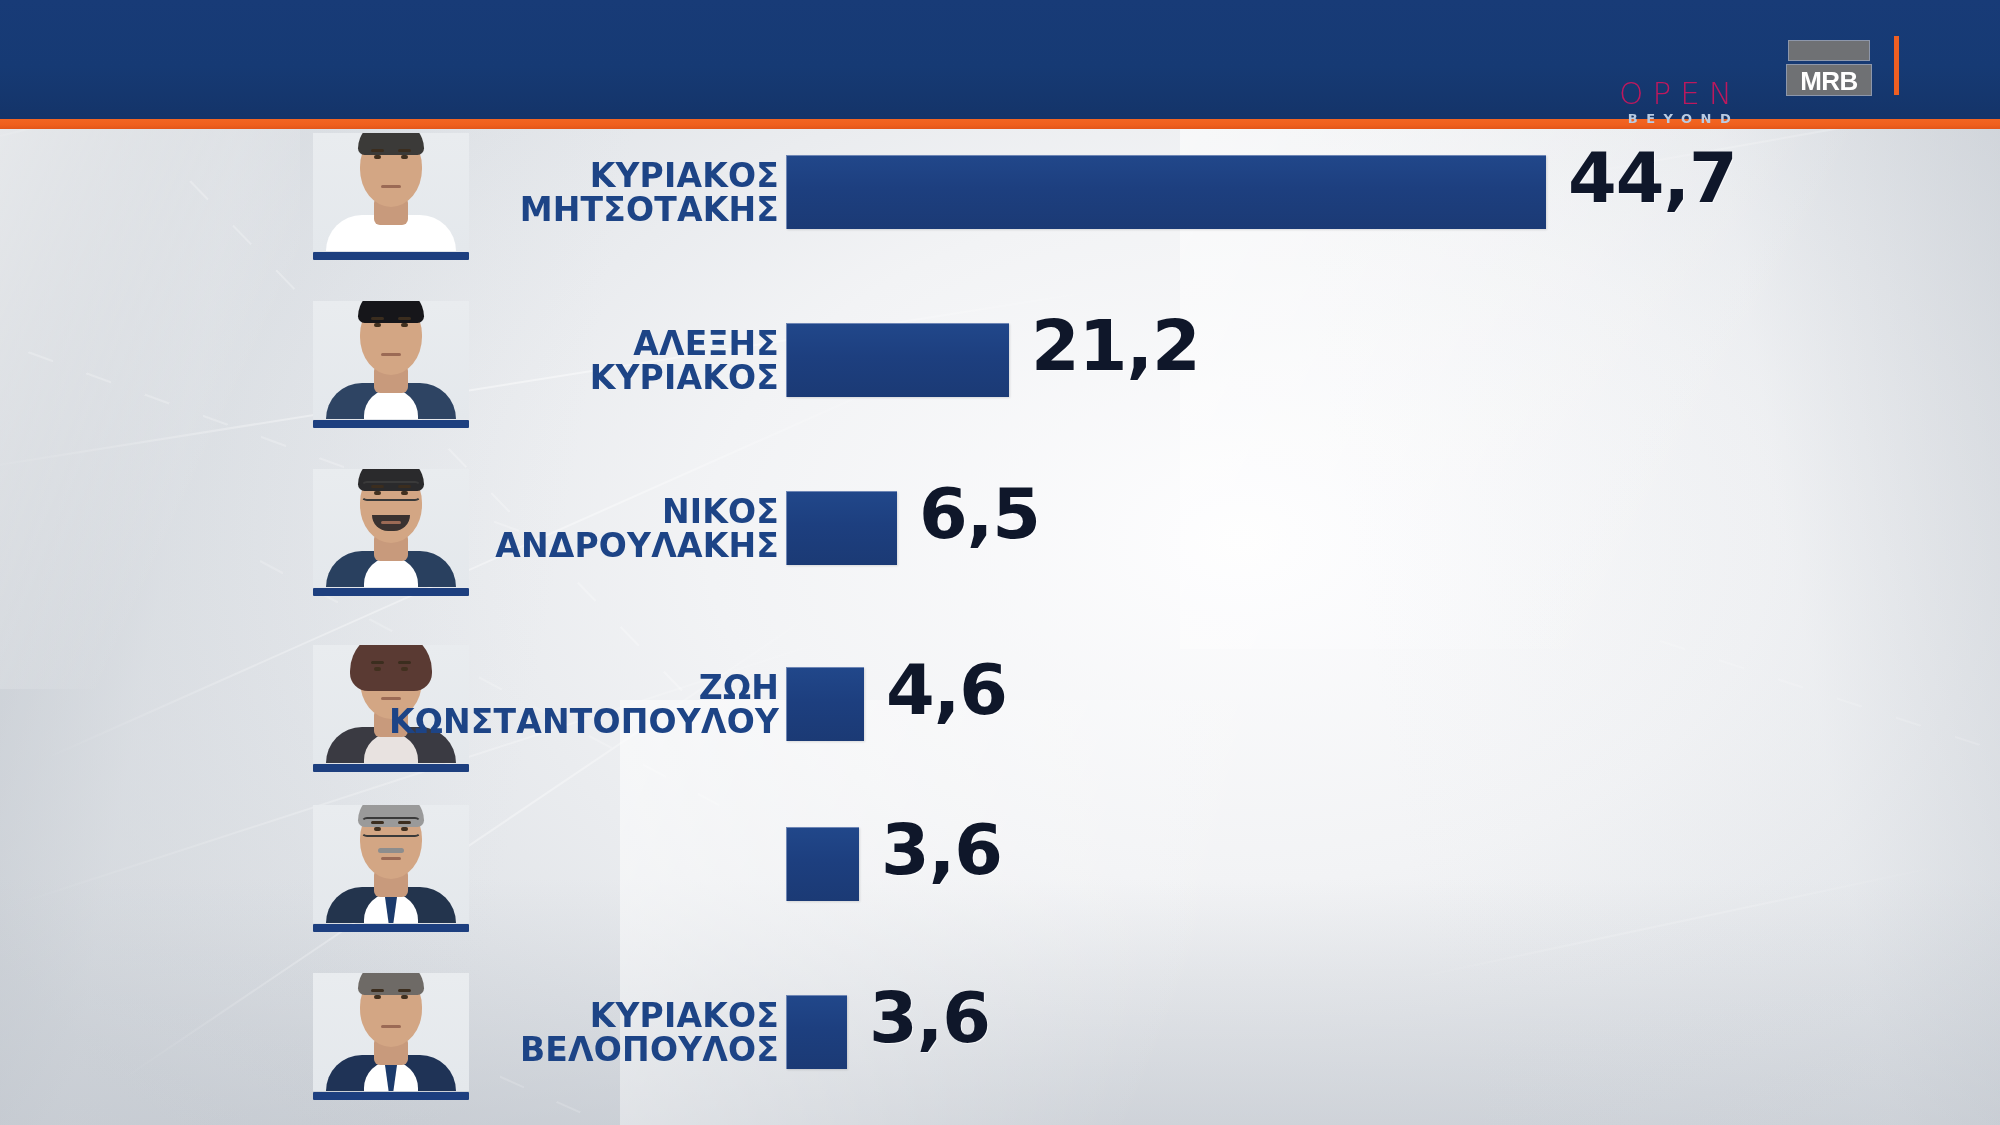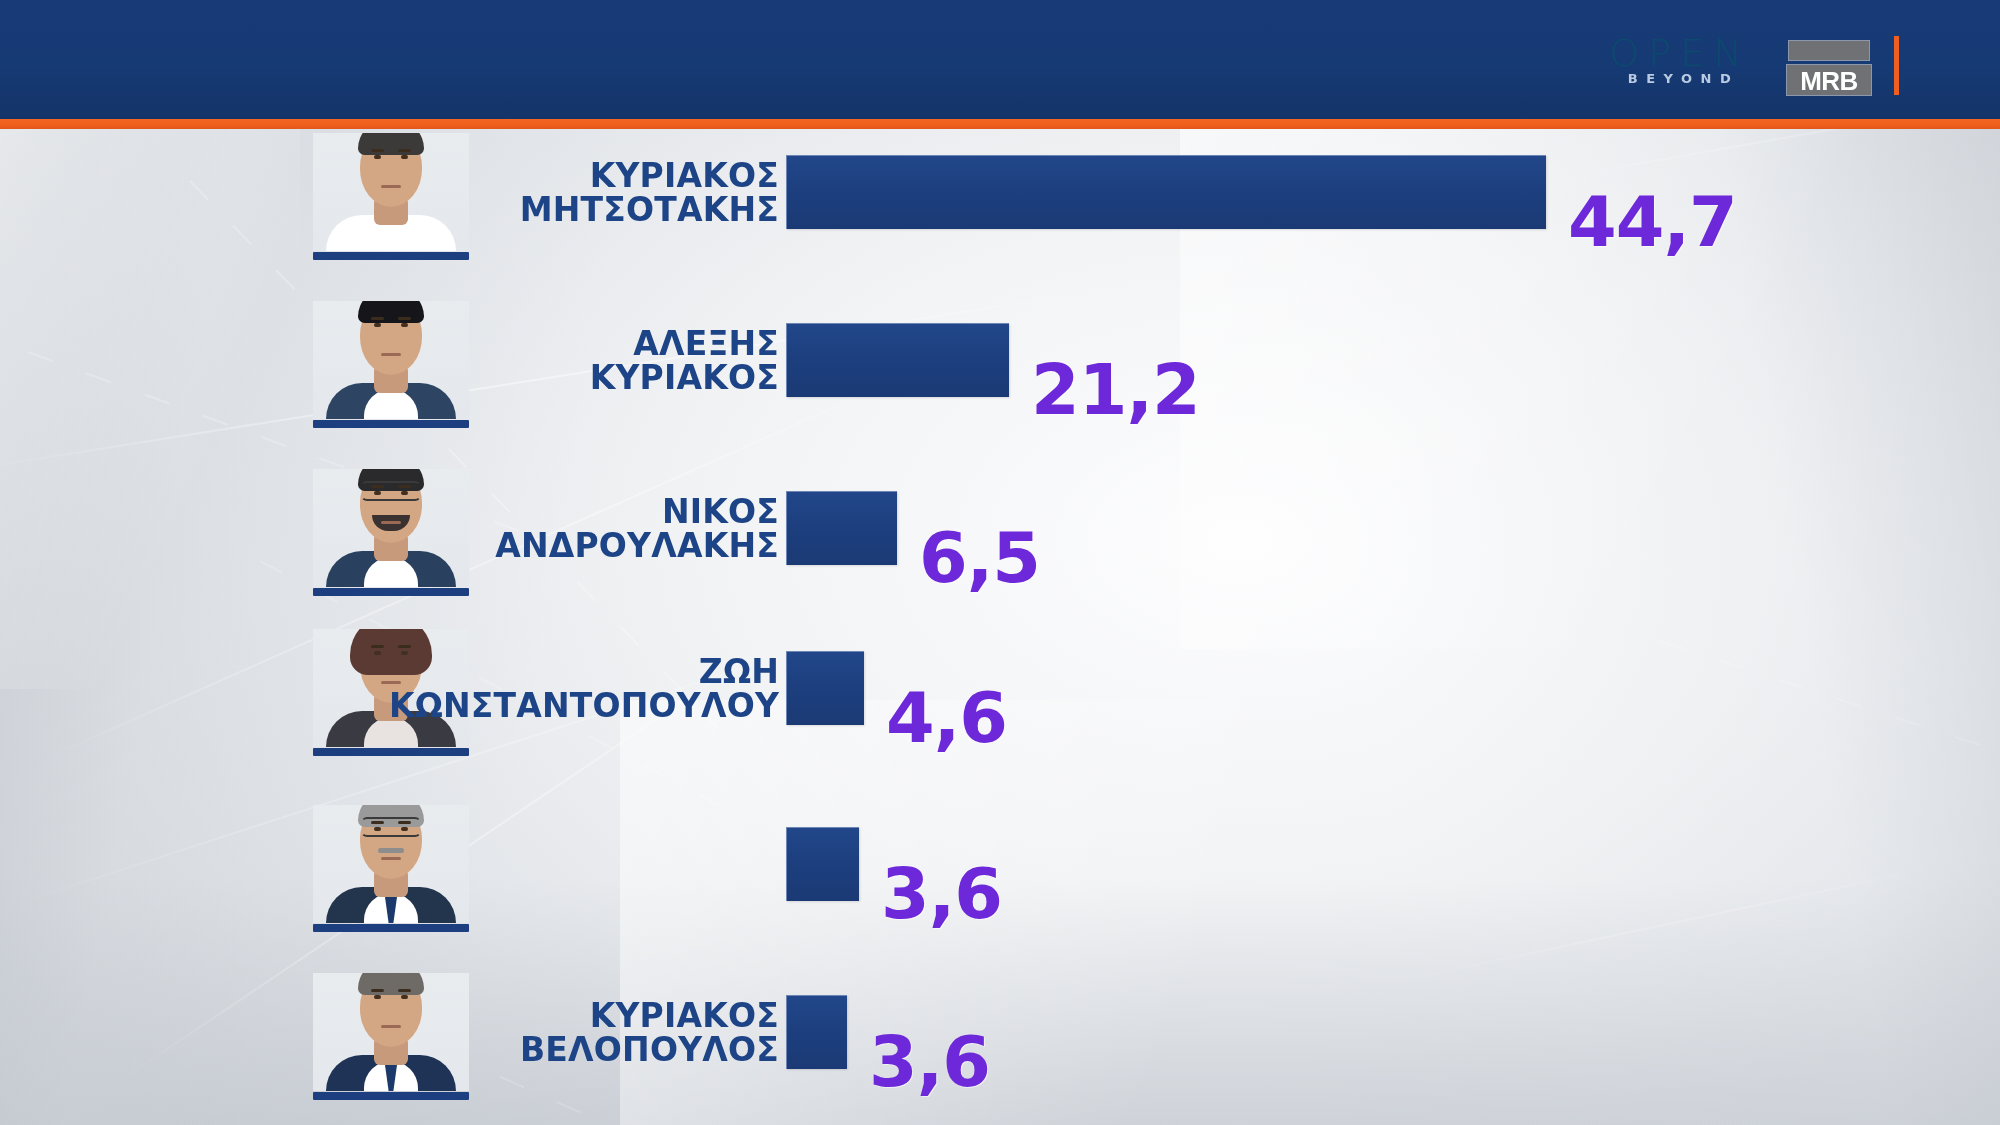--- a/index.html
+++ b/index.html
@@ -80,26 +80,27 @@
 
   
   .openlogo {
     position: absolute;
     left: 1600px; top: 36px;
     width: 160px; height: 64px;
     z-index: 7;
   }
   .openlogo .word {
     display: block;
-    color: #0c4a6e;
-    font-size: 38px;
+    color: #be185d;
+    font-size: 31px;
     letter-spacing: 9px;
     text-align: center;
     line-height: 34px;
     font-weight: 300;
+    margin-top: 40px;
   }
   .openlogo .sub {
     display: block;
     color: #b9cbe3;
     font-size: 13px;
     letter-spacing: 8.5px;
     text-align: center;
     line-height: 18px;
     font-weight: 700;
     padding-left: 7px;
@@ -255,29 +256,28 @@
     height: 74px;
     background: linear-gradient(180deg, #21478a 0%, #1d3f7f 45%, #1b3a75 100%);
     border-top: 1px solid #6e86b5;
     border-left: 1px solid #6e86b5;
     box-sizing: border-box;
     box-shadow: 1px 1px 2px rgba(0,0,0,0.12);
   }
   .value {
     position: absolute;
     top: 14px;
-    color: #6d28d9;
+    color: #0f172a;
     font-size: 70px;
     font-weight: 700;
     letter-spacing: -1px;
     white-space: nowrap;
     line-height: 1;
     text-shadow: 1px 1px 0 rgba(255,255,255,0.55);
     font-family: "DejaVu Sans", "Liberation Sans", sans-serif;
-    margin-top: 44px;
   }
 </style>
 </head>
 <body>
 
 <div id="stage">
 
   <div class="bg-base"></div>
   <div class="bg-vignette"></div>
   <div id="streaks">
@@ -386,21 +386,21 @@
           </div>
         </div>
         <div class="photo-underline"></div>
         <div class="namebox">
           <span class="ln">ΝΙΚΟΣ</span>
           <span class="ln">ΑΝΔΡΟΥΛΑΚΗΣ</span>
         </div>
         <div class="bar" style="width: 111px; background: linear-gradient(rgb(33, 71, 138) 0%, rgb(29, 63, 127) 45%, rgb(27, 58, 117) 100%);"></div>
         <div class="value" style="left: 919px;">6,5</div>
       </div>
-      <div class="row" style="top: 496px;">
+      <div class="row" style="top: 512px;">
         <div class="photo">
           <div class="shot">
             <div class="face" style="left:50%;width:156px;height:118px;">
               <div class="shoulders" style="background:#3a3a42;"></div>
               <div class="shoulders" style="background:#e8e2e0;width:54px;height:30px;border-radius:28px 28px 0 0;"></div>
               <div class="neck"></div>
               <div class="head"></div>
               <div class="hair" style="background:#5a3a33;width:82px;height:60px;border-radius:40px 40px 18px 18px;bottom:72px;"></div>
               <div class="brow l"></div>
               <div class="brow r"></div>

